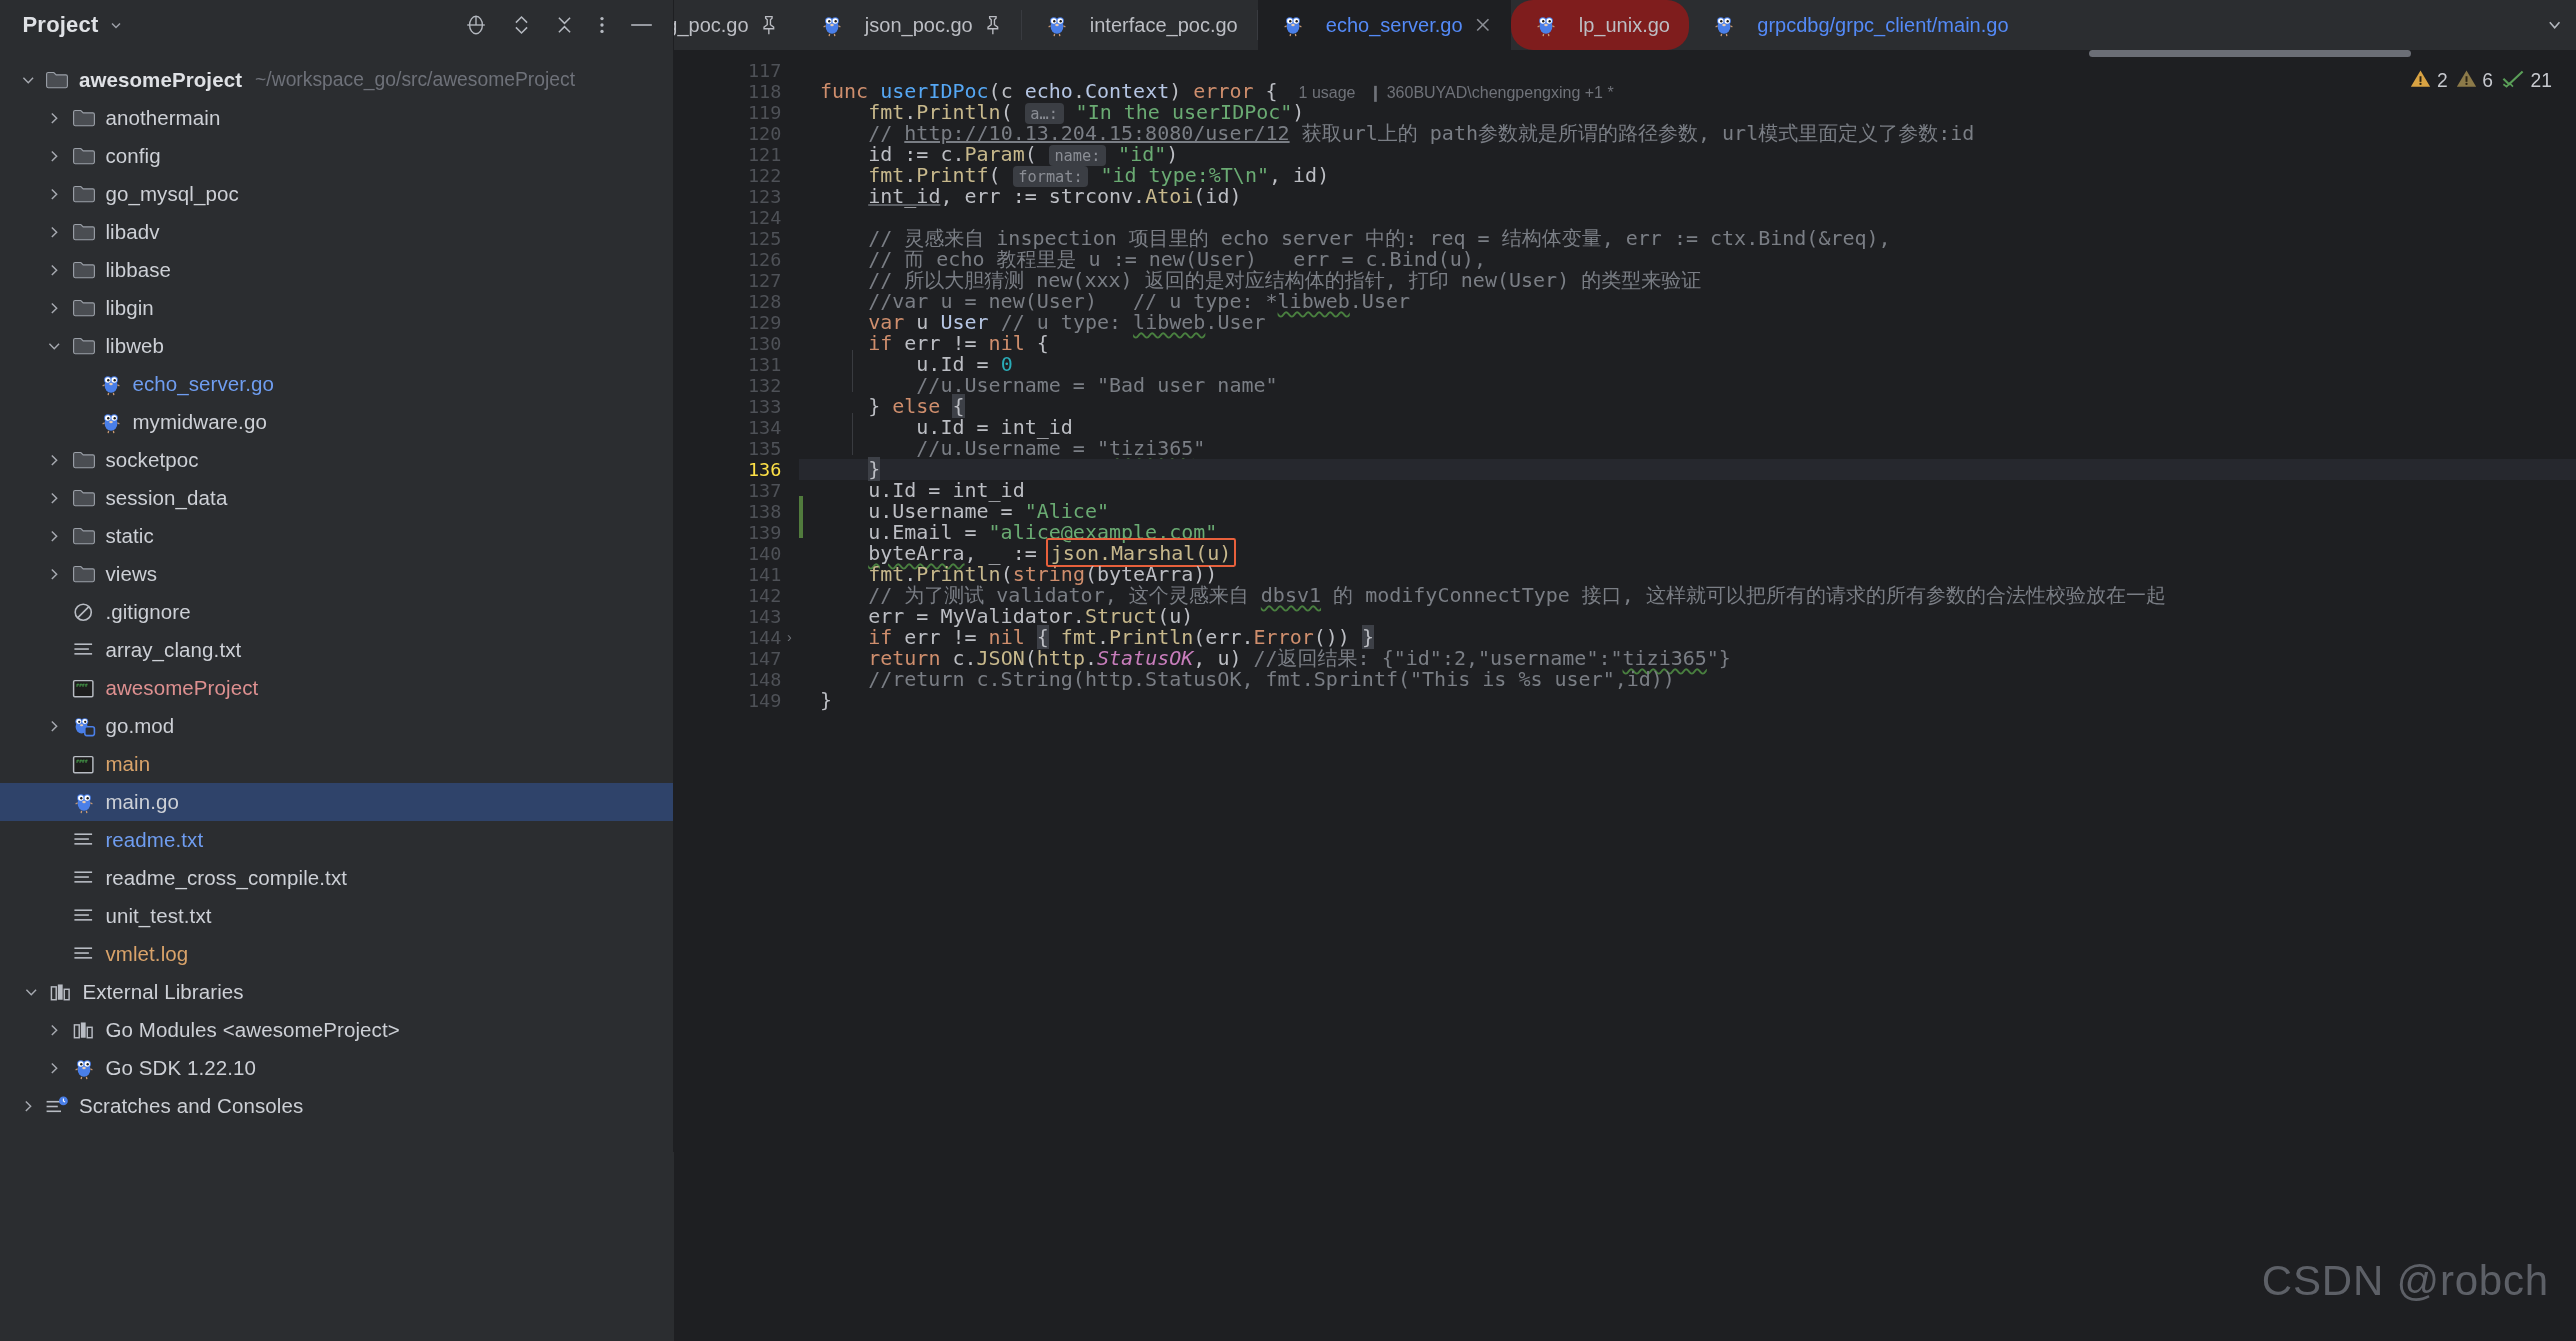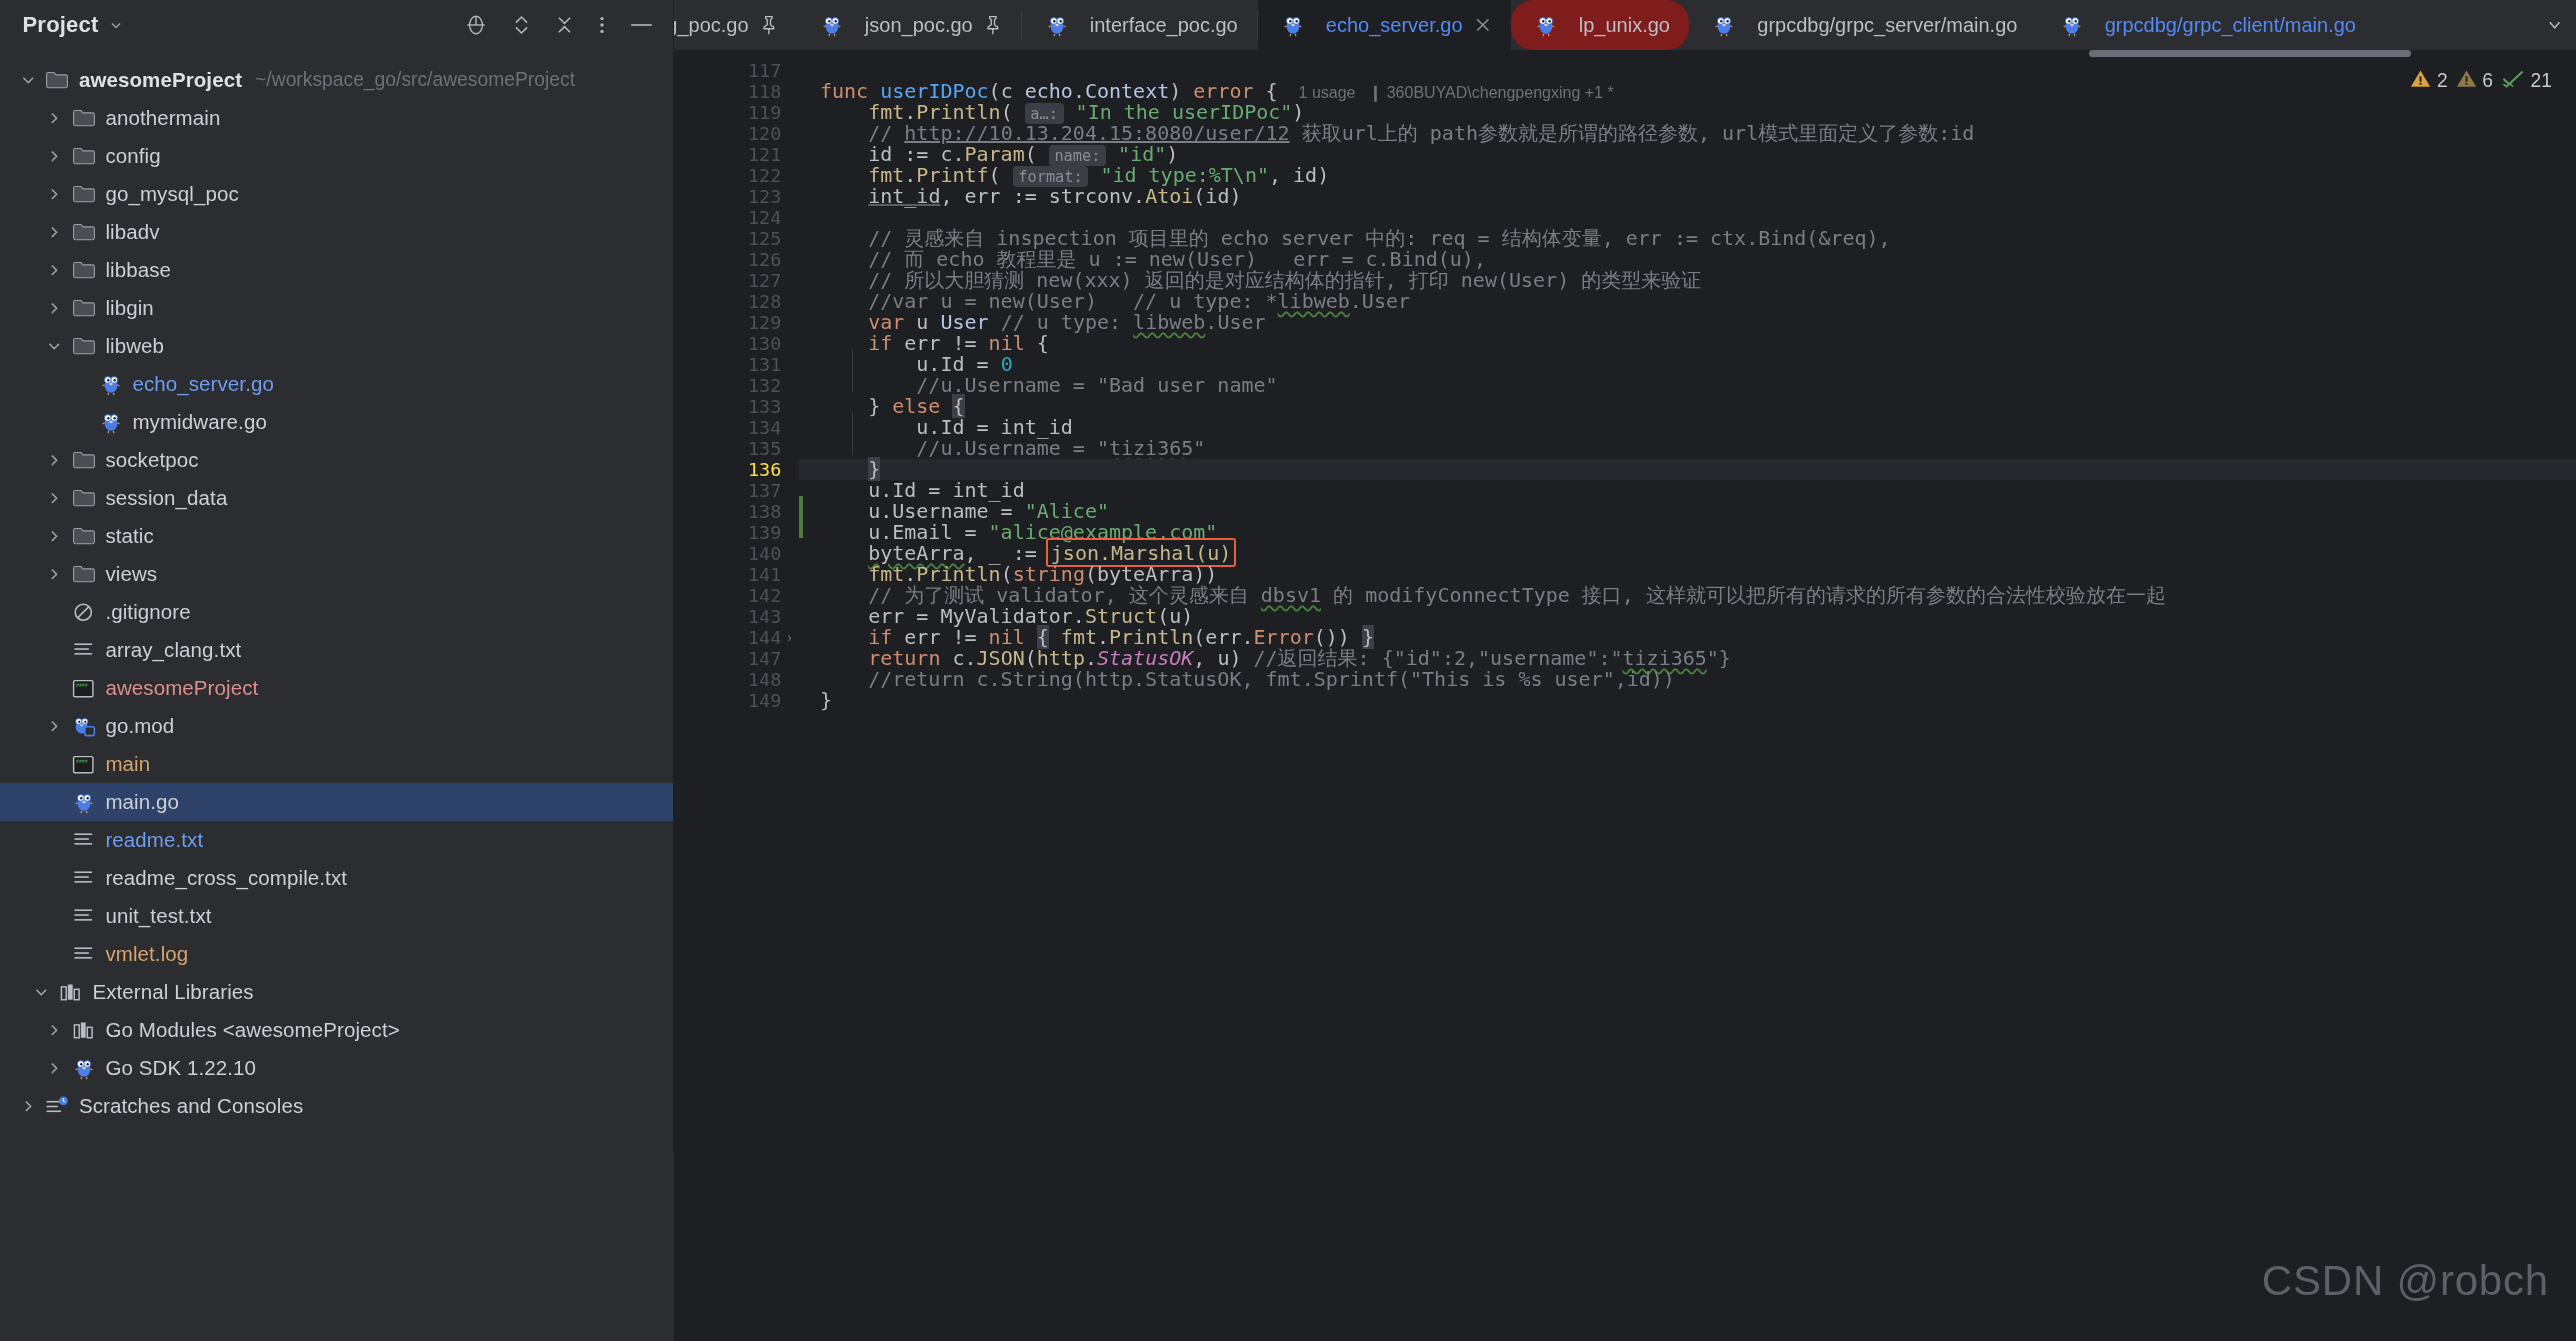--- a/index.html
+++ b/index.html
@@ -554,21 +554,21 @@
           <span class="twisty blank"></span>
           <span class="nicon">
             <svg width="22.5" height="17.7" viewBox="0 0 28 22">
               <line x1="3" y1="4" x2="25" y2="4" stroke="#b8bcc3" stroke-width="2"></line>
               <line x1="3" y1="10" x2="21" y2="10" stroke="#b8bcc3" stroke-width="2"></line>
               <line x1="3" y1="16" x2="25" y2="16" stroke="#b8bcc3" stroke-width="2"></line>
             </svg>
           </span>
           <span class="nlabel orange">vmlet.log</span>
         </div>
-        <div class="node" style="padding-left: 28px;">
+        <div class="node" style="padding-left: 18px;">
           <span class="twisty">
             <svg width="14.5" height="14.5" viewBox="0 0 18 18">
               <path d="M3 6l6 6 6-6" fill="none" stroke="#a7aab1" stroke-width="1.8"></path>
             </svg>
           </span>
           <span class="nicon">
             <svg width="22.5" height="21" viewBox="0 0 28 26">
               <rect x="3" y="6" width="6" height="16" fill="none" stroke="#b8bcc3" stroke-width="1.8"></rect>
               <rect x="11" y="3" width="6" height="19" fill="#b8bcc3"></rect>
               <rect x="19" y="9" width="6" height="13" fill="none" stroke="#b8bcc3" stroke-width="1.8"></rect>
@@ -719,37 +719,20 @@
               <circle cx="11" cy="10" r="3.4" fill="#fff"></circle>
               <circle cx="19" cy="10" r="3.4" fill="#fff"></circle>
               <circle cx="11.6" cy="10.4" r="1.5" fill="#1c1c1c"></circle>
               <circle cx="19.6" cy="10.4" r="1.5" fill="#1c1c1c"></circle>
               <ellipse cx="15" cy="15" rx="2.2" ry="1.5" fill="#e8cbb0"></ellipse>
               <path d="M7 16 l-2.5 1.5 M23 16 l2.5 1.5" stroke="#c99a72" stroke-width="1.6"></path>
               <path d="M12 26 l-0.6 3 M18 26 l0.6 3" stroke="#c99a72" stroke-width="1.6"></path>
             </svg>
           </span>
           <span class="tab-label">lp_unix.go</span>
-        </div>
-        <div class="tab">
-          <span class="nicon">
-            <svg width="24" height="24" viewBox="0 0 30 30">
-              <ellipse cx="15" cy="17" rx="8" ry="9" fill="#4a7fe8"></ellipse>
-              <circle cx="11" cy="10" r="4.6" fill="#4a7fe8"></circle>
-              <circle cx="19" cy="10" r="4.6" fill="#4a7fe8"></circle>
-              <circle cx="11" cy="10" r="3.4" fill="#fff"></circle>
-              <circle cx="19" cy="10" r="3.4" fill="#fff"></circle>
-              <circle cx="11.6" cy="10.4" r="1.5" fill="#1c1c1c"></circle>
-              <circle cx="19.6" cy="10.4" r="1.5" fill="#1c1c1c"></circle>
-              <ellipse cx="15" cy="15" rx="2.2" ry="1.5" fill="#e8cbb0"></ellipse>
-              <path d="M7 16 l-2.5 1.5 M23 16 l2.5 1.5" stroke="#c99a72" stroke-width="1.6"></path>
-              <path d="M12 26 l-0.6 3 M18 26 l0.6 3" stroke="#c99a72" stroke-width="1.6"></path>
-            </svg>
-          </span>
-          <span class="tab-label">grpcdbg/grpc_server/main.go</span>
         </div>
         <div class="tab">
           <span class="nicon">
             <svg width="24" height="24" viewBox="0 0 30 30">
               <ellipse cx="15" cy="17" rx="8" ry="9" fill="#4a7fe8"></ellipse>
               <circle cx="11" cy="10" r="4.6" fill="#4a7fe8"></circle>
               <circle cx="19" cy="10" r="4.6" fill="#4a7fe8"></circle>
               <circle cx="11" cy="10" r="3.4" fill="#fff"></circle>
               <circle cx="19" cy="10" r="3.4" fill="#fff"></circle>
               <circle cx="11.6" cy="10.4" r="1.5" fill="#1c1c1c"></circle>

